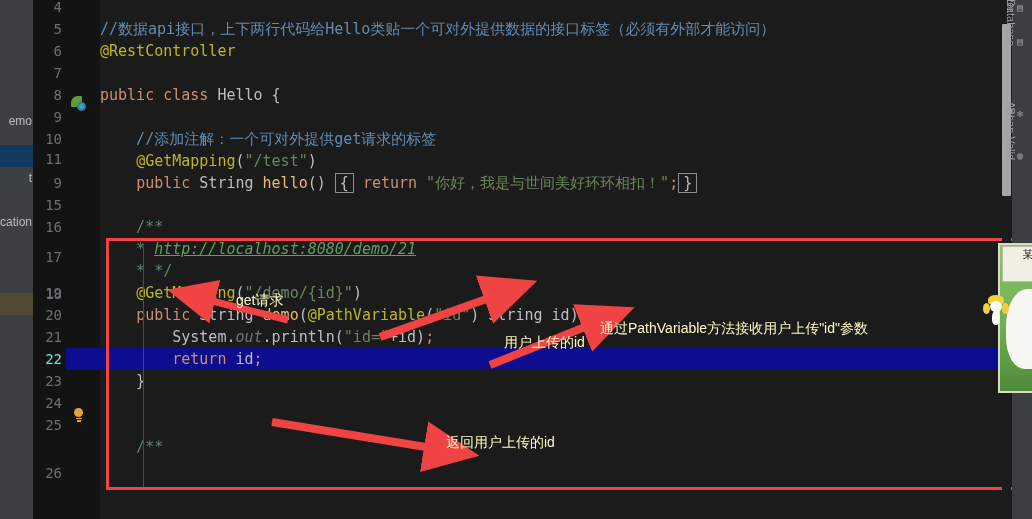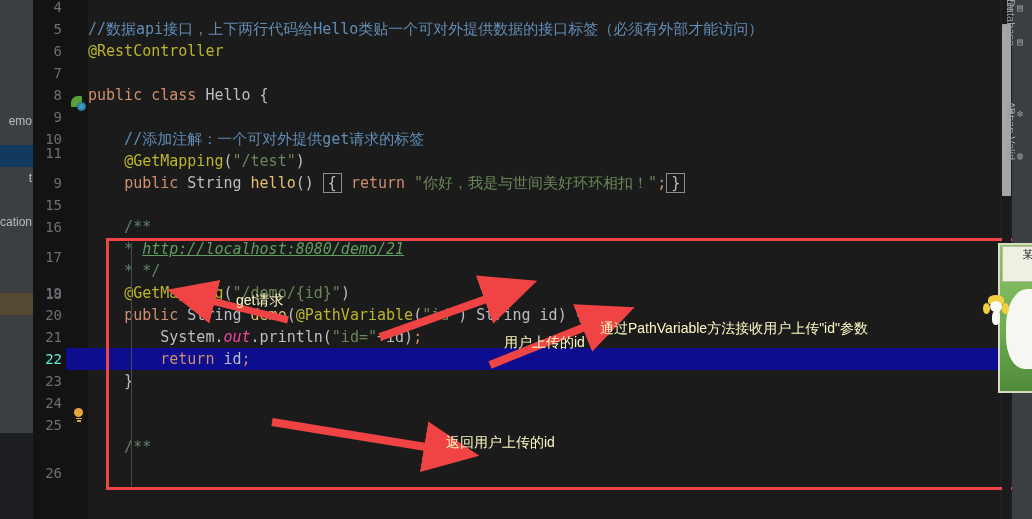--- a/index.html
+++ b/index.html
@@ -12,21 +12,21 @@
   #app {
     position: relative;
     width: 1032px; height: 519px;
     background: #1e1f22;
     overflow: hidden;
   }
 
   
   .project-panel {
     position: absolute; left: 0; top: 0;
-    width: 33px; height: 433px;
+    width: 33px; height: 519px;
     background: #3c3f41;
     overflow: hidden;
   }
   .proj-row {
     position: absolute; left: 0; width: 33px; height: 22px;
     color: #bbbbbb;
     font-family: "Liberation Sans", sans-serif;
     font-size: 12px;
     line-height: 22px;
     white-space: nowrap;
@@ -103,21 +103,21 @@
   .fold.plus:after {
     content: ""; position: absolute;
     left: 4px; top: 2px; width: 1px; height: 5px; background: #9aa0a6;
   }
   .fold-line {
     position: absolute; width: 1px; background: #5c5f63;
   }
 
   
   .editor {
-    position: absolute; left: 88px; top: 0;
+    position: absolute; left: 100px; top: 0;
     width: 912px; height: 519px;
     background: #1b1b1b;
     overflow: hidden;
   }
   .code-line {
     position: absolute; left: 0;
     height: 22px; line-height: 22px;
     white-space: pre;
     font-family: "DejaVu Sans Mono", "Liberation Mono", monospace;
     font-size: 15px;
@@ -134,21 +134,21 @@
 
   
   .kw      { color: #cf8e6d; }
   .id      { color: #bcbec4; }
   .fn      { color: #e8bf6a; }
   .anno    { color: #bbb529; }
   .str     { color: #6a8759; }
   .cmt-zh  { color: #628cb5; }
   .doc     { color: #5f826b; }
   .link    { color: #5f9e5f; font-style: italic; text-decoration: underline; }
-  .field   { color: #ec4899; font-style: italic; }
+  .field   { color: #737373; font-style: italic; }
   .punct   { color: #bcbec4; }
   .semi    { color: #cf8e6d; }
 
   .brace-box {
     display: inline-block;
     border: 1px solid #8a8d91;
     padding: 0 4px;
     margin: 0;
     line-height: 18px;
   }
@@ -288,21 +288,21 @@
   <div class="gutter">
     <div class="gutter-strip-hl" style="top: 348px;"></div>
       <div id="gutter-nums">
         <div class="lineno" style="top: -4px;">4</div>
         <div class="lineno" style="top: 18px;">5</div>
         <div class="lineno" style="top: 40px;">6</div>
         <div class="lineno" style="top: 62px;">7</div>
         <div class="lineno" style="top: 84px;">8</div>
         <div class="lineno" style="top: 106px;">9</div>
         <div class="lineno" style="top: 128px;">10</div>
-        <div class="lineno" style="top: 142px; text-align: right;">11</div>
+        <div class="lineno" style="top: 148px; text-align: right;">11</div>
         <div class="lineno" style="top: 172px;">9</div>
         <div class="lineno" style="top: 194px;">15</div>
         <div class="lineno" style="top: 216px;">16</div>
         <div class="lineno" style="top: 230px; margin-top: 16px;">17</div>
         <div class="lineno" style="top: 272px; margin-top: 11px;">18</div>
         <div class="lineno" style="top: 282px;">19</div>
         <div class="lineno" style="top: 304px;">20</div>
         <div class="lineno" style="top: 326px;">21</div>
         <div class="lineno active" style="top: 348px;">22</div>
         <div class="lineno" style="top: 370px;">23</div>

